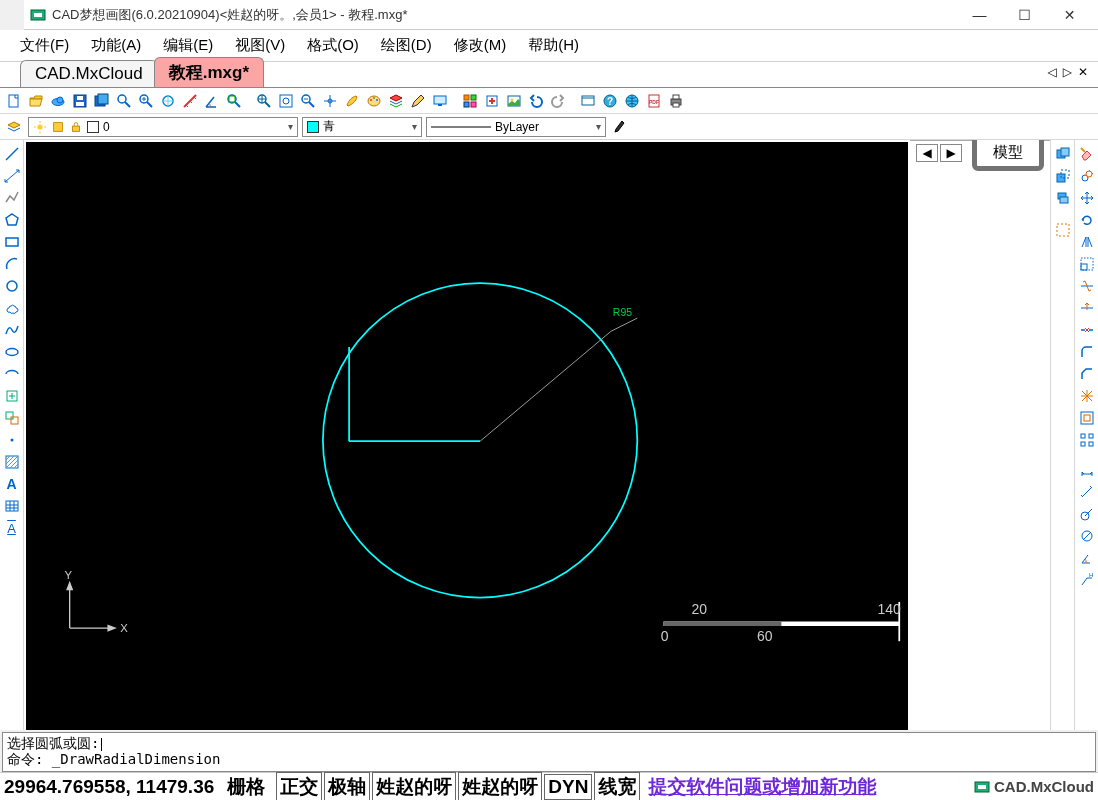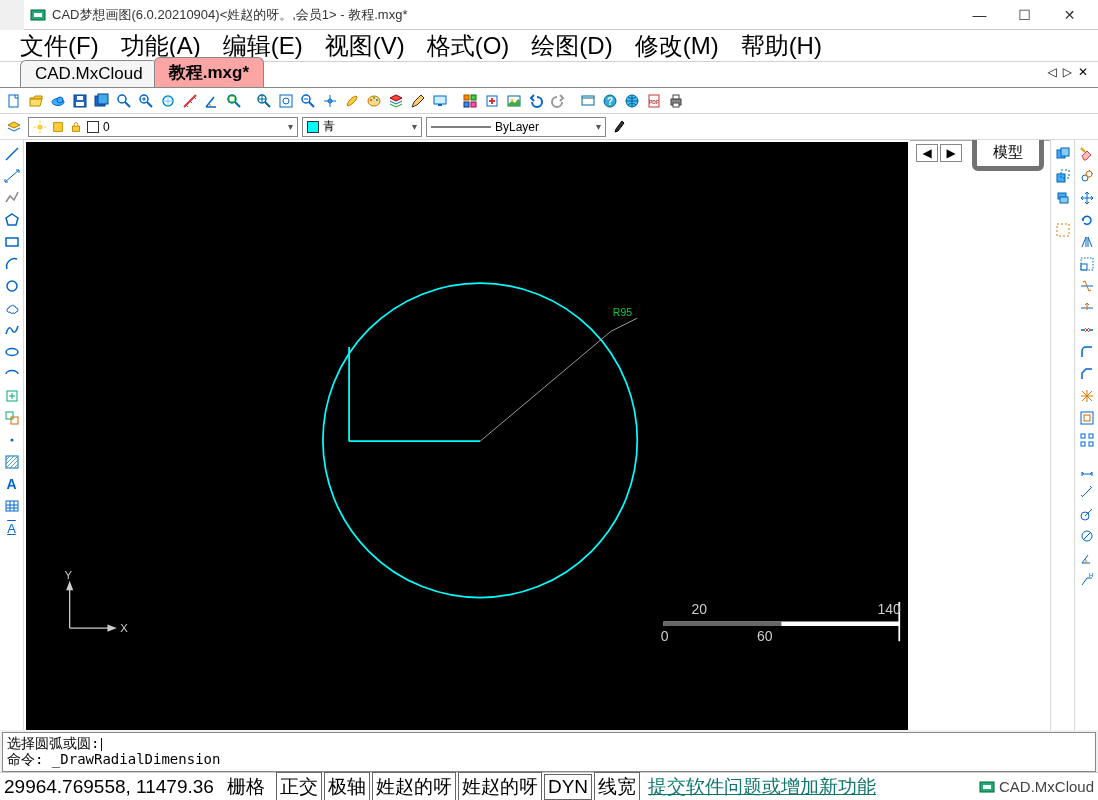--- a/index.html
+++ b/index.html
@@ -23,21 +23,21 @@
   .titlebar .win-btn {
     width: 45px; height: 30px; display: flex; align-items: center; justify-content: center;
     font-size: 14px; color: #333; cursor: pointer;
   }
   
   .menubar {
     height: 32px; background: #fff; display: flex; align-items: center;
     padding: 0 10px; gap: 2px; border-bottom: 1px solid #d0d0d0;
   }
   .menubar .menu-item {
-    font-size: 24px; padding: 2px 10px; cursor: pointer;
+    font-size: 15px; padding: 2px 10px; cursor: pointer;
   }
   
   .doctabs {
     height: 26px; background: #fff; display: flex; align-items: flex-end;
     padding: 0 20px; border-bottom: 1px solid #888; position: relative;
   }
   .doctabs .tab {
     padding: 3px 14px 3px 14px; font-size: 17px; border: 1px solid #888;
     border-bottom: none; border-radius: 6px 6px 0 0; background: #f5f5f5;
     margin-right: -4px; position: relative; cursor: pointer;
@@ -106,29 +106,29 @@
     font-family: SimSun, monospace; font-size: 14px; padding: 2px 4px;
     line-height: 16px; margin: 2px 2px 0 2px; overflow: hidden;
   }
   .cmdline .cursor {
     display: inline-block; width: 1px; height: 13px; background: #000;
     vertical-align: middle; margin-left: 2px;
   }
   
   .statusbar {
     height: 28px; background: #fff; display: flex; align-items: center;
-    padding: 0 4px; gap: 2px; font-size: 19px; border-top: 1px solid #ccc;
+    padding: 0 4px; gap: 2px; font-size: 19px; border-top: 1px solid #ccc; font-weight: bold;
   }
   .statusbar .coord { margin-right: 8px; }
   .statusbar .mode {
     padding: 1px 3px; border: 1px solid #666; font-size: 19px;
     background: #fff; cursor: pointer;
   }
   .statusbar .spacer2 { flex: 0 0 4px; }
-  .statusbar .link { color: #0f766e; text-decoration: underline; cursor: pointer; margin-left: 6px; font-size: 19px; }
+  .statusbar .link { color: #6d28d9; text-decoration: underline; cursor: pointer; margin-left: 6px; font-size: 19px; }
   .statusbar .brand { margin-left: auto; display: flex; align-items: center; gap: 4px; font-size: 15px; color: #444; }
   
   .right-cols { display: flex; }
   .right-cols .vbar { width: 24px; }
 </style>
 </head>
 <body>
 
 <div class="titlebar">
   <svg class="app-icon" viewBox="0 0 16 16">

